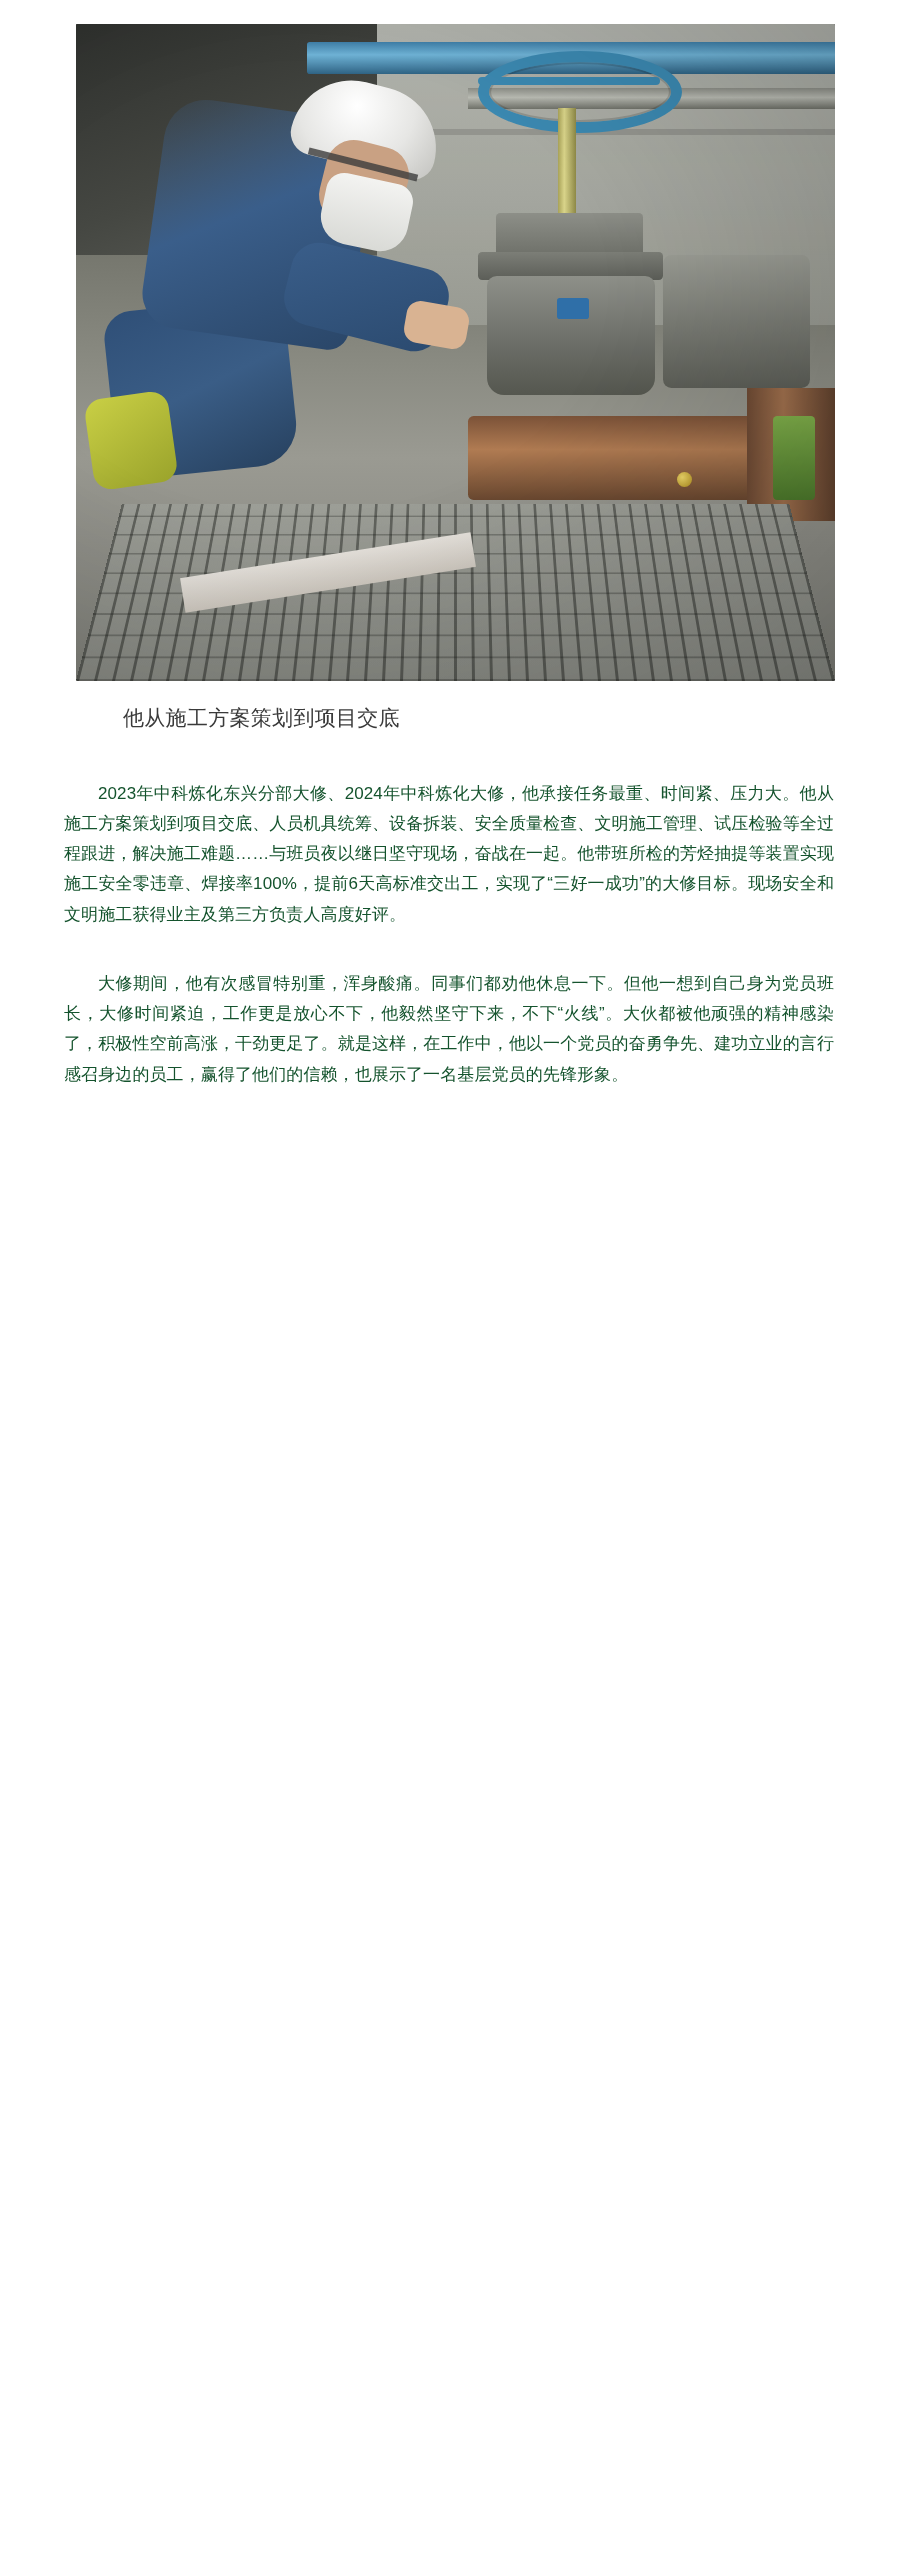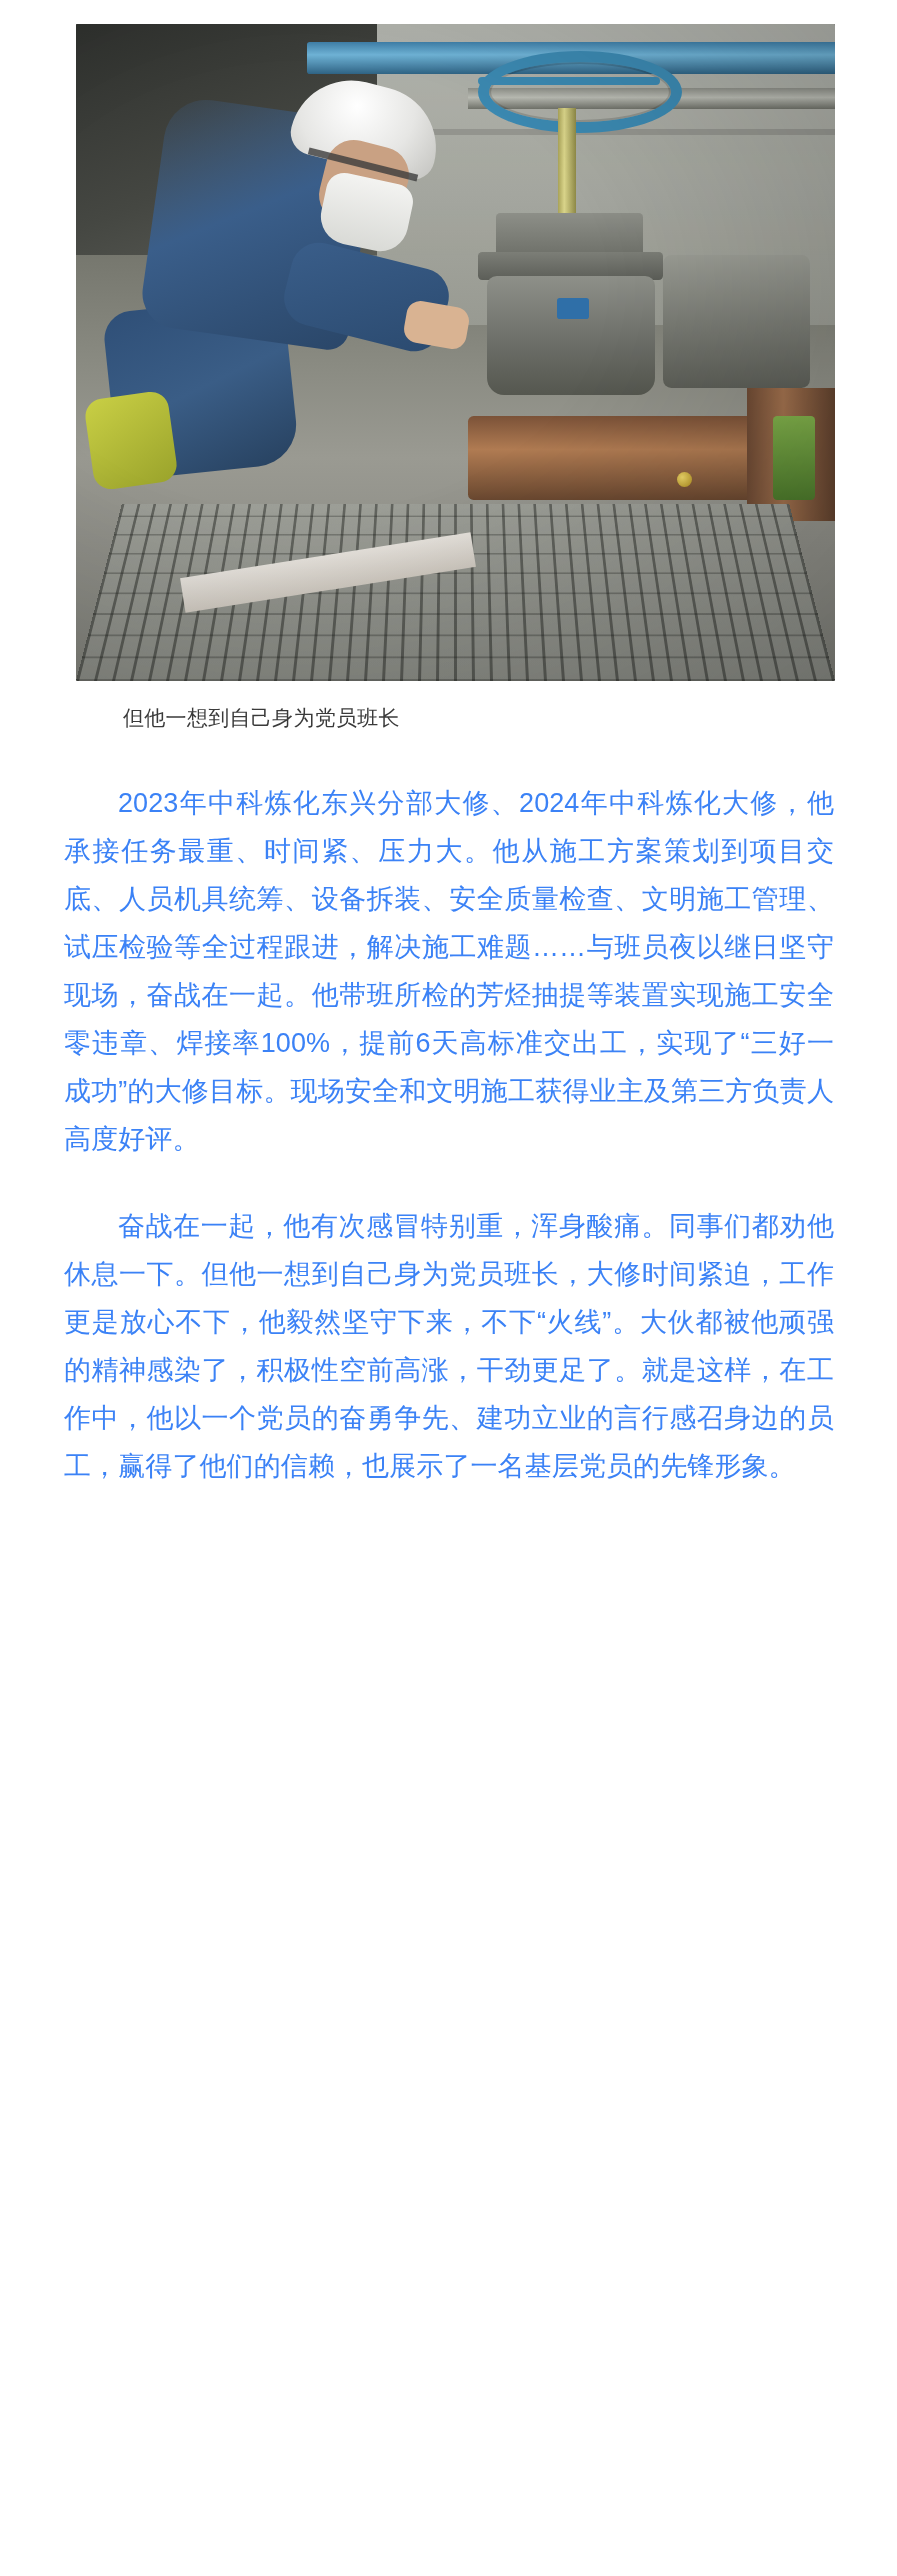--- a/index.html
+++ b/index.html
@@ -233,23 +233,23 @@
     margin: 21px 0 0 123px;
     font-size: 21px;
     line-height: 1.5;
     color: #3a3a3a;
     letter-spacing: 0.3px;
   }
   .body {
     margin: 45px 64px 0 64px;
   }
   .para {
-    font-size: 27px;
+    font-size: 17px;
     line-height: 1.78;
-    color: #3b82f6;
+    color: #14532d;
     text-align: justify;
     text-justify: inter-ideograph;
     text-indent: 2em;
     margin: 0 0 39px 0;
     letter-spacing: 0.1px;
   }
   .para:last-child { margin-bottom: 0; }
 </style>
 </head>
 <body>
@@ -289,21 +289,21 @@
       <div class="ph-worker-arm"></div>
       <div class="ph-hand"></div>
       <div class="ph-helmet"></div>
       <div class="ph-face"></div>
       <div class="ph-strap"></div>
       <div class="ph-mask"></div>
       <div class="ph-shadow"></div>
     </div>
   </div>
 
-  <div class="caption">但他一想到自己身为党员班长</div>
+  <div class="caption">他从施工方案策划到项目交底</div>
 
   <div class="body">
     <p class="para">2023年中科炼化东兴分部大修、2024年中科炼化大修，他承接任务最重、时间紧、压力大。他从施工方案策划到项目交底、人员机具统筹、设备拆装、安全质量检查、文明施工管理、试压检验等全过程跟进，解决施工难题……与班员夜以继日坚守现场，奋战在一起。他带班所检的芳烃抽提等装置实现施工安全零违章、焊接率100%，提前6天高标准交出工，实现了“三好一成功”的大修目标。现场安全和文明施工获得业主及第三方负责人高度好评。</p>
-    <p class="para">奋战在一起，他有次感冒特别重，浑身酸痛。同事们都劝他休息一下。但他一想到自己身为党员班长，大修时间紧迫，工作更是放心不下，他毅然坚守下来，不下“火线”。大伙都被他顽强的精神感染了，积极性空前高涨，干劲更足了。就是这样，在工作中，他以一个党员的奋勇争先、建功立业的言行感召身边的员工，赢得了他们的信赖，也展示了一名基层党员的先锋形象。</p>
+    <p class="para">大修期间，他有次感冒特别重，浑身酸痛。同事们都劝他休息一下。但他一想到自己身为党员班长，大修时间紧迫，工作更是放心不下，他毅然坚守下来，不下“火线”。大伙都被他顽强的精神感染了，积极性空前高涨，干劲更足了。就是这样，在工作中，他以一个党员的奋勇争先、建功立业的言行感召身边的员工，赢得了他们的信赖，也展示了一名基层党员的先锋形象。</p>
   </div>
 
 </div>
 
 
 </body></html>

